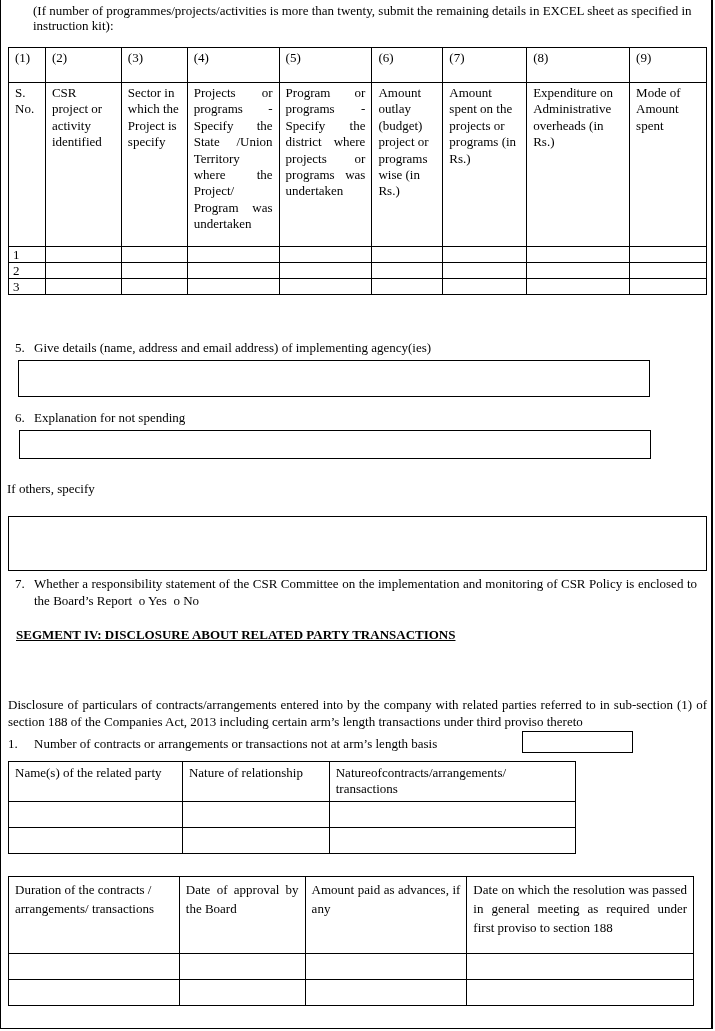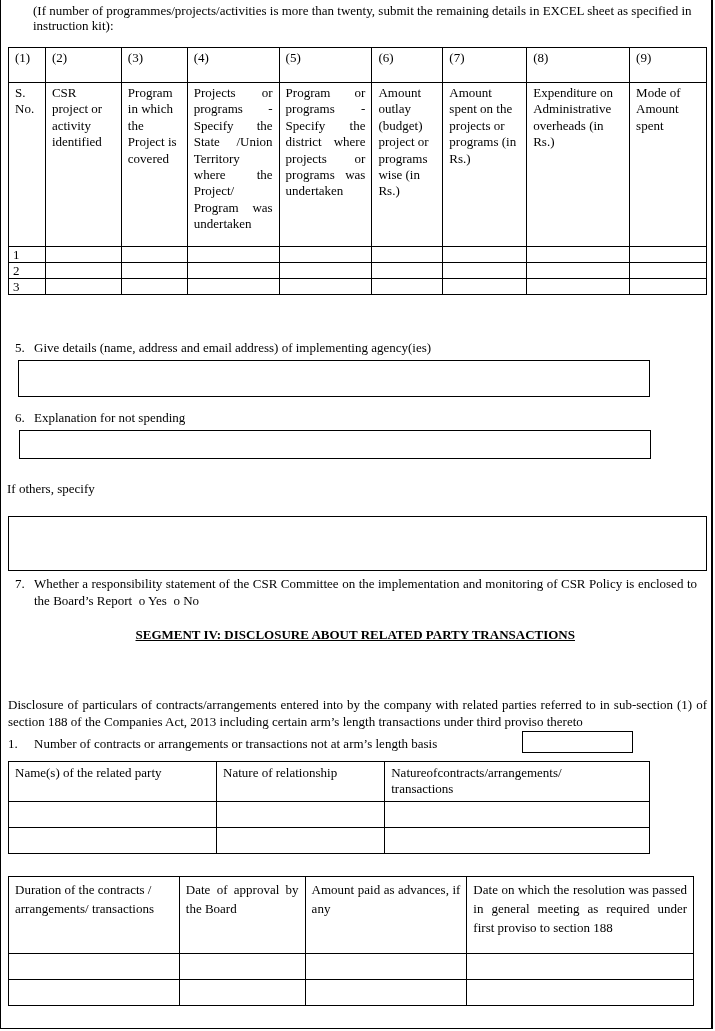--- a/index.html
+++ b/index.html
@@ -19,23 +19,23 @@
     td { border: 1px solid #000; vertical-align: top; padding: 1px 6px; line-height: 16.4px; }
     .t1 { left: 8px; top: 47px; width: 699px; }
     .t1 td { padding: 2px 6px; }
     .t1 .num td { height: 30px; }
     .t1 .hdr td { height: 159px; }
     .t1 .row td { height: 12px; line-height: 13px; padding: 1px 4px; }
     .justify { text-align: justify; }
     .q { left: 15px; }
     .q .n { display: inline-block; width: 19px; }
     .box { border: 1.5px solid #000; box-sizing: border-box; }
-    .heading { left: 0; width: 575px; text-align: right; font-weight: bold; text-decoration: underline; }
+    .heading { left: 16px; width: 575px; text-align: left; font-weight: bold; text-decoration: underline; }
     .para { left: 8px; width: 699px; line-height: 17px; text-align: justify; }
-    .t2 { left: 8px; top: 761px; width: 642px; }
+    .t2 { left: 8px; top: 761px; width: 568px; }
     .t2 td { padding: 3px 6px; }
     .t2 .hdr td { height: 33px; }
     .t2 .row td { height: 19px; }
     .t3 { left: 8px; top: 876px; width: 686px; }
     .t3 td { padding: 3px 6px; line-height: 19px; margin-top: 40px; }
     .t3 .hdr td { height: 70px; }
     .t3 .row td { height: 19px; }
   </style>
 </head>
 <body>
@@ -64,21 +64,21 @@
     <td>(4)</td>
     <td>(5)</td>
     <td>(6)</td>
     <td>(7)</td>
     <td>(8)</td>
     <td>(9)</td>
   </tr>
   <tr class="hdr">
     <td>S. No.</td>
     <td>CSR project or activity identified</td>
-    <td>Program in which the Project is covered</td>
+    <td>Sector in which the Project is specify</td>
     <td class="justify">Projects or programs - Specify the State /Union Territory where the Project/ Program was undertaken</td>
     <td class="justify">Program or programs - Specify the district where projects or programs was undertaken</td>
     <td>Amount outlay (budget) project or programs wise (in Rs.)</td>
     <td>Amount spent on the projects or programs (in Rs.)</td>
     <td>Expenditure on Administrative overheads (in Rs.)</td>
     <td>Mode of Amount spent</td>
   </tr>
   </tbody>
     <tbody id="t1-body">
       <tr class="row">

